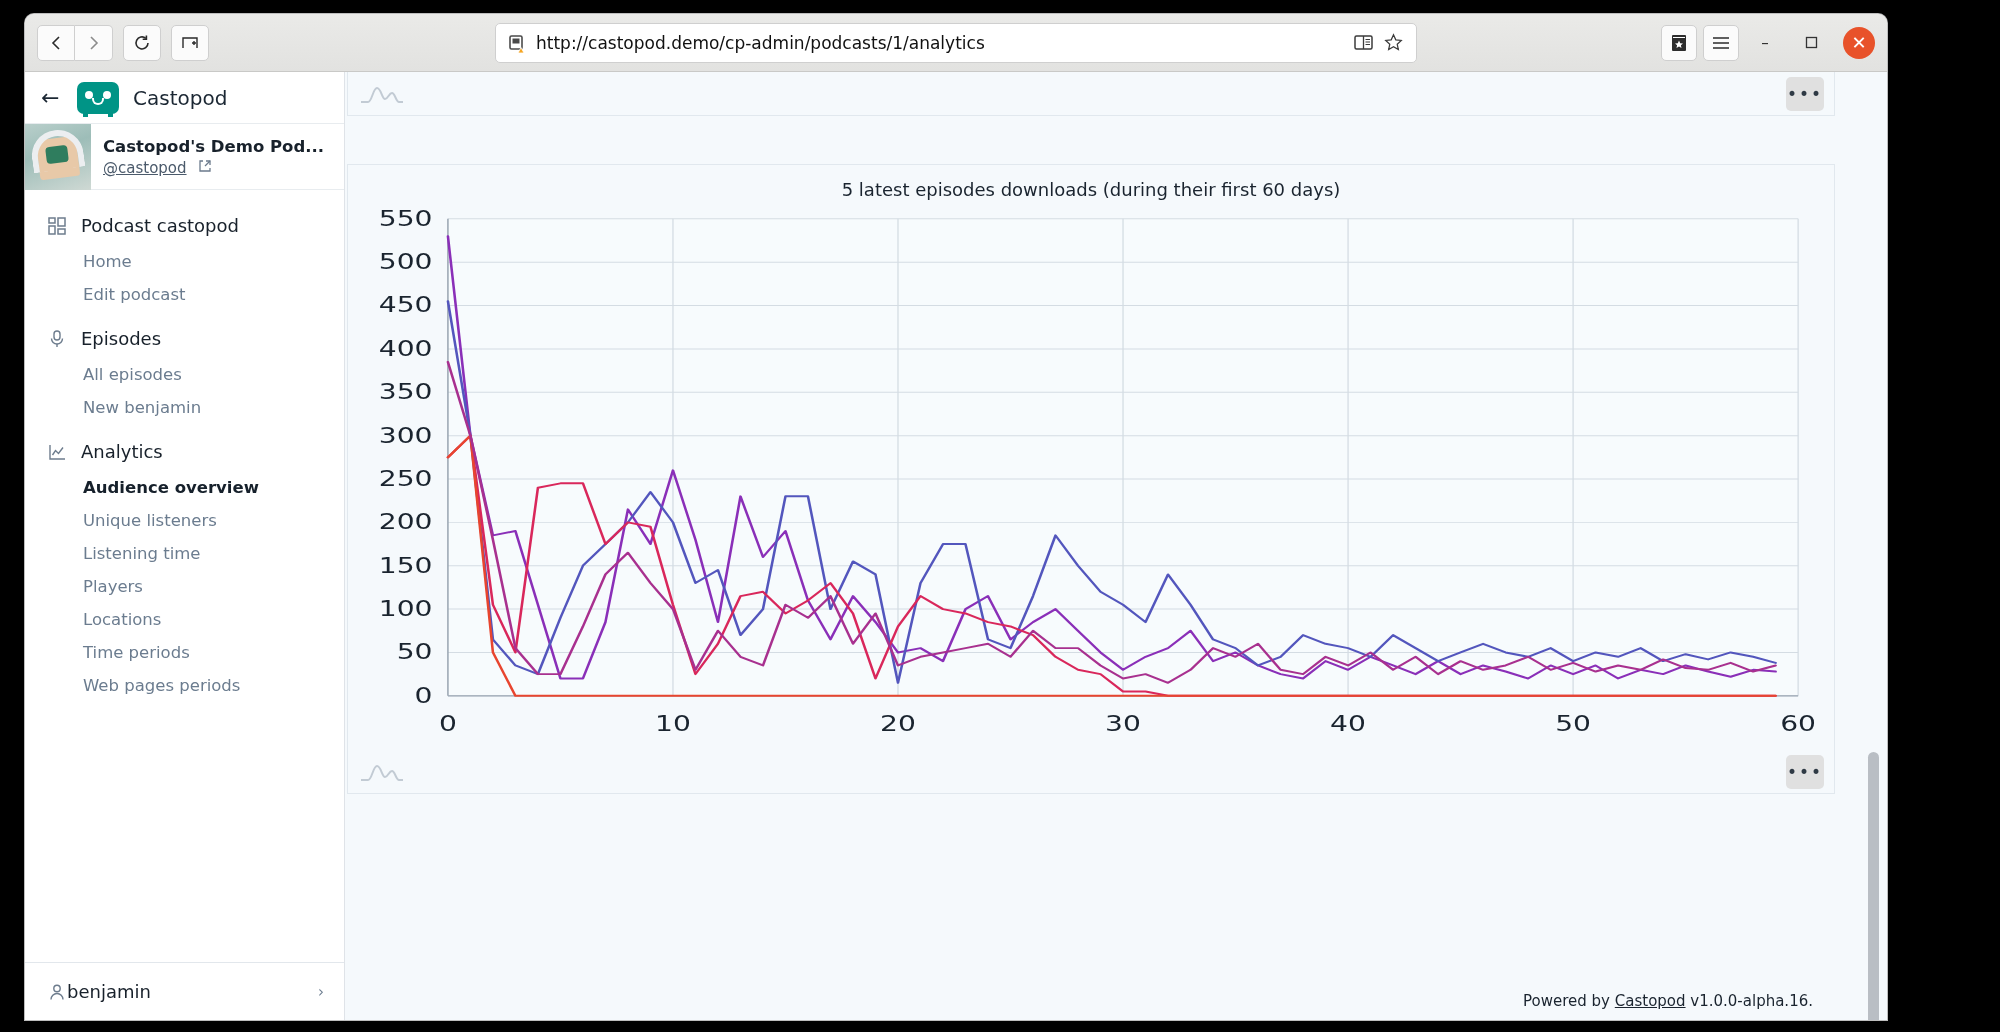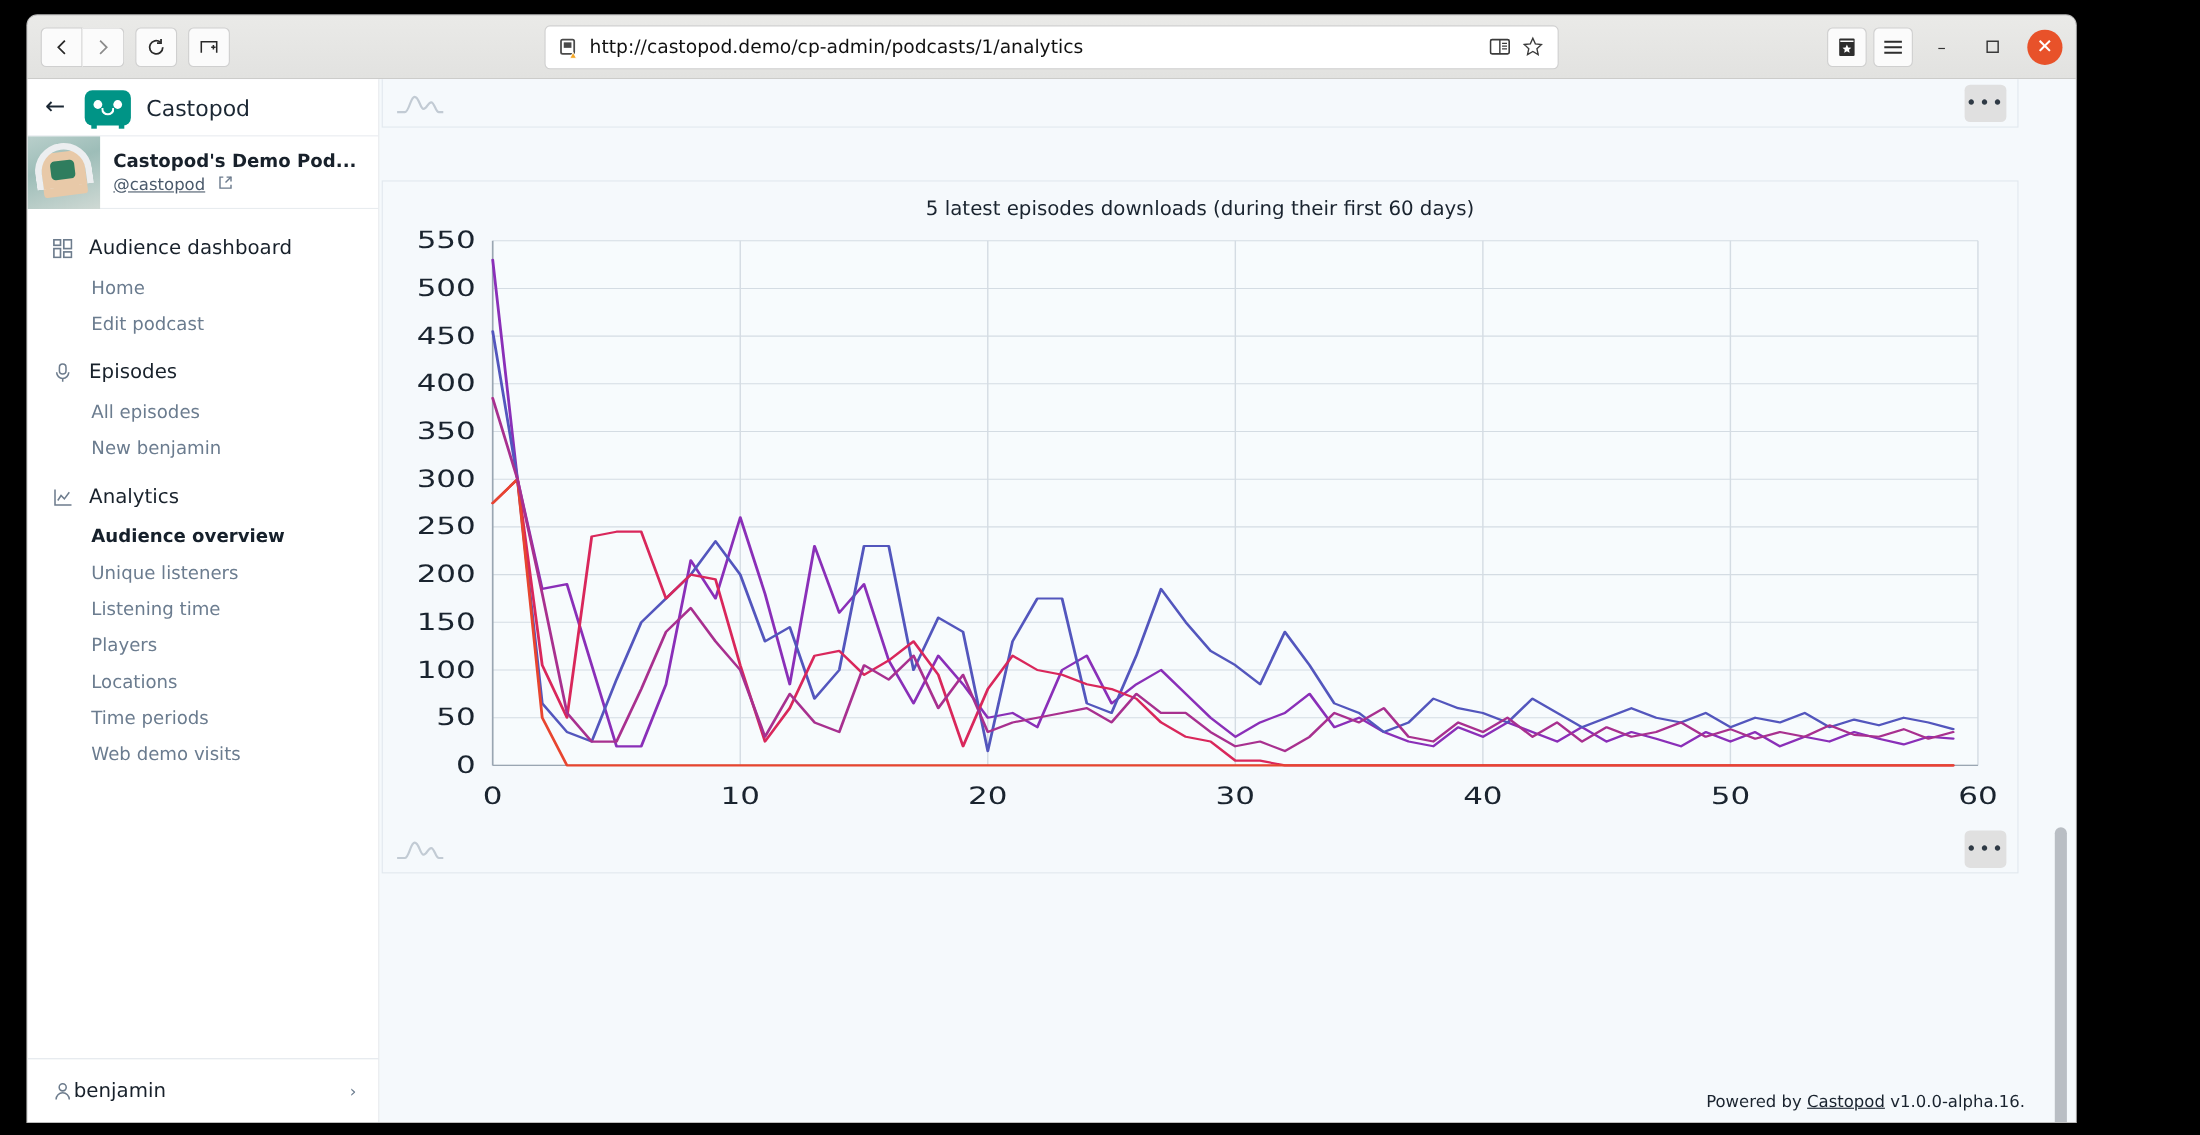--- a/index.html
+++ b/index.html
@@ -216,21 +216,21 @@
     position: absolute; top: 14px; left: 0; right: 0;
     text-align: center;
     font-size: 18px; color: #1a242f;
   }
 
   #plotwrap { position: absolute; top: 44px; left: 0; right: 0; bottom: 42px; }
   #plotsvg { display:block; width: 100%; height: 100%; }
 
   #footer {
     position: absolute;
-    right: 46px; bottom: 10px;
+    right: 74px; bottom: 10px;
     font-size: 15px; color: #1a242f;
   }
   #footer a { color: #1a242f; }
 
   
   #vscroll {
     position: absolute; right: 8px; top: 680px;
     width: 11px; height: 290px;
     background: #b9bec4; border-radius: 6px;
   }
@@ -357,21 +357,21 @@
         <div class="navsection">
           <div class="navhead">
             <span class="ico">
               <svg width="18" height="18" viewBox="0 0 18 18">
                 <rect x="1" y="1" width="6" height="5" fill="none" stroke="#6d7c8d" stroke-width="1.5"></rect>
                 <rect x="10" y="1" width="7" height="8" fill="none" stroke="#6d7c8d" stroke-width="1.5"></rect>
                 <rect x="1" y="9" width="6" height="8" fill="none" stroke="#6d7c8d" stroke-width="1.5"></rect>
                 <rect x="10" y="12" width="7" height="5" fill="none" stroke="#6d7c8d" stroke-width="1.5"></rect>
               </svg>
             </span>
-            <span>Audience dashboard</span>
+            <span>Podcast castopod</span>
           </div>
           <div class="navlink">Home</div>
           <div class="navlink">Edit podcast</div>
         </div>
 
         <div class="navsection">
           <div class="navhead">
             <span class="ico">
               <svg width="18" height="18" viewBox="0 0 18 18">
                 <rect x="6" y="1" width="6" height="9" rx="3" fill="none" stroke="#6d7c8d" stroke-width="1.4"></rect>
@@ -394,21 +394,21 @@
               </svg>
             </span>
             <span>Analytics</span>
           </div>
           <div class="navlink active">Audience overview</div>
           <div class="navlink">Unique listeners</div>
           <div class="navlink">Listening time</div>
           <div class="navlink">Players</div>
           <div class="navlink">Locations</div>
           <div class="navlink">Time periods</div>
-          <div class="navlink">Web demo visits</div>
+          <div class="navlink">Web pages periods</div>
         </div>
 
       </div>
 
       <div id="userrow">
         <span class="ico">
           <svg width="18" height="18" viewBox="0 0 18 18">
             <circle cx="9" cy="5.5" r="3.2" fill="none" stroke="#6d7c8d" stroke-width="1.4"></circle>
             <path d="M3 16.5 A6 6 0 0 1 15 16.5" fill="none" stroke="#6d7c8d" stroke-width="1.4"></path>
           </svg>

